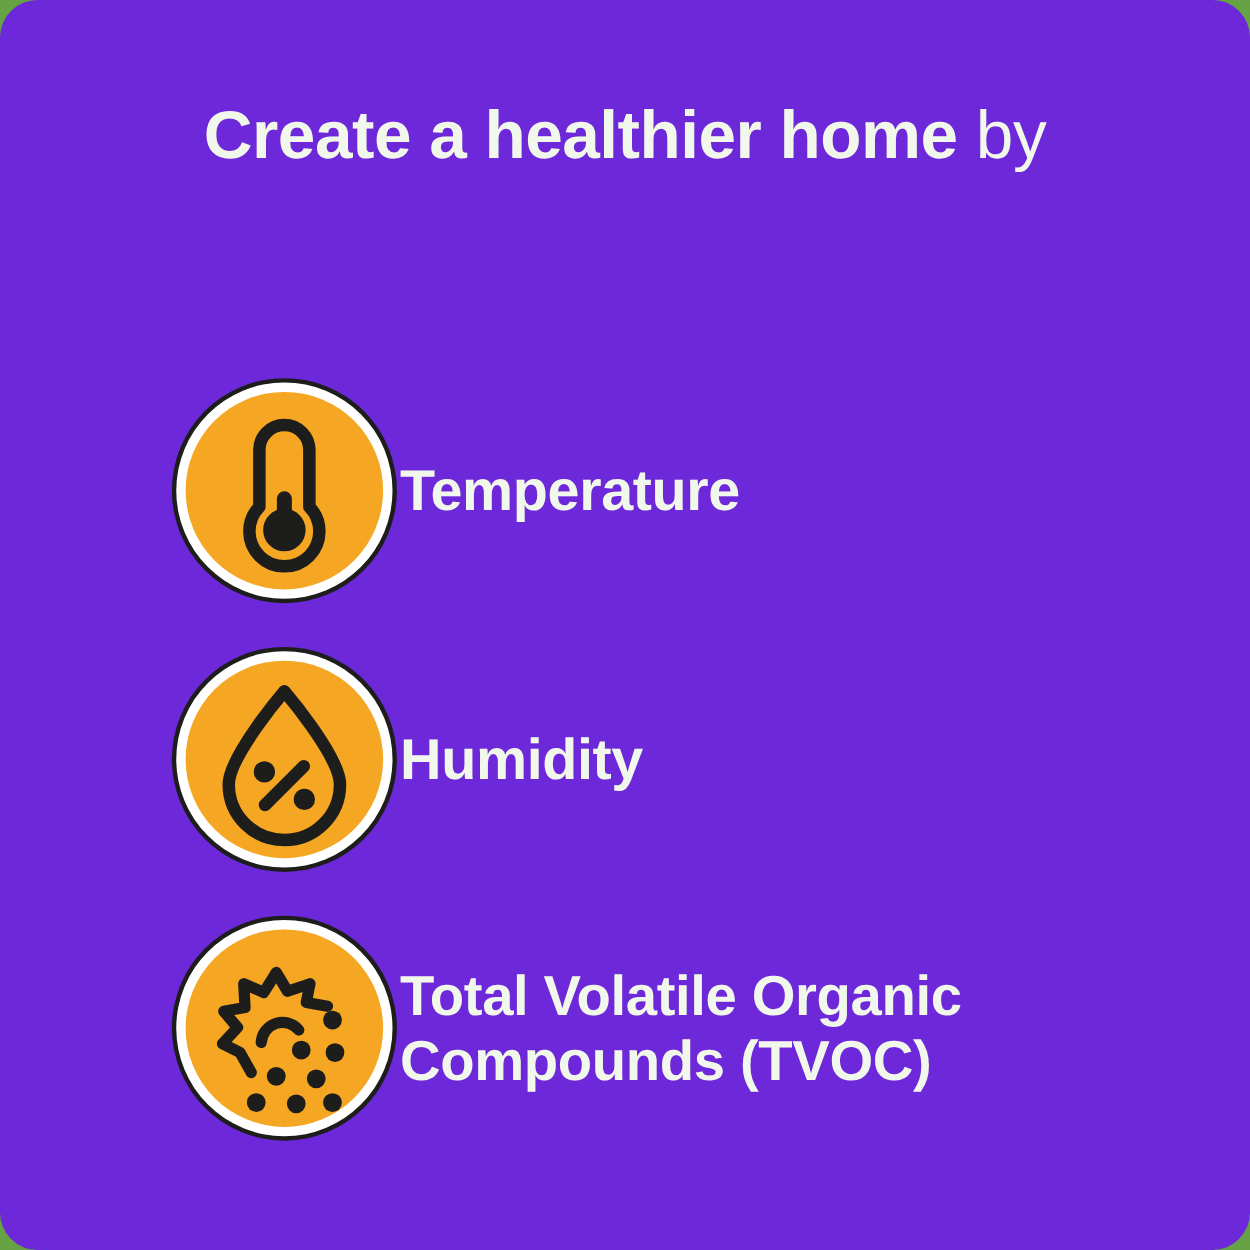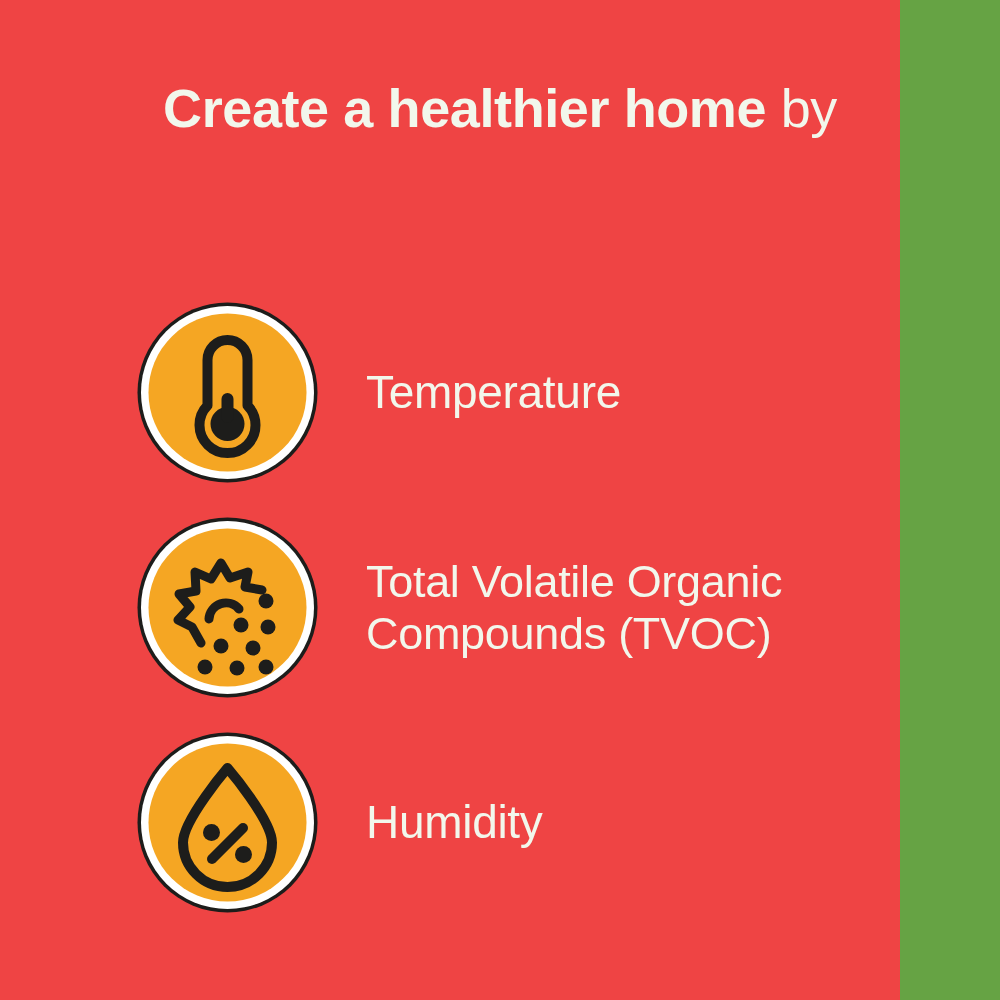--- a/index.html
+++ b/index.html
@@ -10,24 +10,25 @@
   body {
     width: 1000px;
     height: 1000px;
     background: #66a344;
     font-family: "Liberation Sans", sans-serif;
     overflow: hidden;
   }
 
   .poster {
     position: relative;
-    width: 900px;
+    width: 1000px;
     height: 1000px;
-    background: #ef4444;
+    background: #6d28d9;
     box-sizing: border-box;
+    border-radius: 30px;
   }
 
   
   .headline {
     position: absolute;
     top: 78px;
     left: 0;
     width: 1000px;
     text-align: center;
     color: #f2f7ec;
@@ -67,24 +68,23 @@
   }
   .icon-badge .badge-svg {
     display: block;
     width: 185px;
     height: 185px;
   }
 
   .feature-label {
     color: #f2f7ec;
     font-size: 46px;
-    font-weight: 400;
+    font-weight: 700;
     line-height: 1.14;
     letter-spacing: -0.3px;
-    margin-left: 46px;
     white-space: pre-line;
   }
   .feature-label.two-line {
     font-size: 45px;
   }
 </style>
 </head>
 <body>
 
 <div class="poster">
@@ -111,49 +111,49 @@
       <div class="feature-label">Temperature</div>
     </div>
 
     <div class="feature-row">
       <div class="icon-badge">
         <svg class="badge-svg" viewBox="0 0 185 185">
           <circle cx="92.5" cy="92.5" r="90" fill="#1d1d1b"></circle>
           <circle cx="92.5" cy="92.5" r="86.5" fill="#ffffff"></circle>
           <circle cx="92.5" cy="92.5" r="79" fill="#f5a623"></circle>
 
+          <path d="M92.5 38 C92.5 38 48 90 48 112.5 a44.5 44.5 0 1 0 89 0 C137 90 92.5 38 92.5 38 Z" fill="none" stroke="#1d1d1b" stroke-width="10" stroke-linejoin="round" stroke-linecap="round"></path>
+
+          <line x1="108" y1="98" x2="77" y2="129" stroke="#1d1d1b" stroke-width="10" stroke-linecap="round"></line>
+          <circle cx="76.5" cy="102.5" r="8.5" fill="#1d1d1b"></circle>
+          <circle cx="108.5" cy="124.5" r="8.5" fill="#1d1d1b"></circle>
+        </svg>
+      </div>
+      <div class="feature-label">Humidity</div>
+    </div>
+
+    <div class="feature-row">
+      <div class="icon-badge">
+        <svg class="badge-svg" viewBox="0 0 185 185">
+          <circle cx="92.5" cy="92.5" r="90" fill="#1d1d1b"></circle>
+          <circle cx="92.5" cy="92.5" r="86.5" fill="#ffffff"></circle>
+          <circle cx="92.5" cy="92.5" r="79" fill="#f5a623"></circle>
+
           <path d="M66 128 L57 112 L43 105 L55 92 L44 79 L61 76 L60 57 L76 64 L86 48 L95 63 L113 57 L110 72 L127 75" fill="none" stroke="#1d1d1b" stroke-width="9" stroke-linejoin="round" stroke-linecap="round"></path>
 
           <path d="M74 104 a17 17 0 0 1 30 -10" fill="none" stroke="#1d1d1b" stroke-width="9" stroke-linecap="round"></path>
 
           <circle cx="131" cy="86" r="7.5" fill="#1d1d1b"></circle>
           <circle cx="133" cy="112" r="7.5" fill="#1d1d1b"></circle>
           <circle cx="106" cy="110" r="7.5" fill="#1d1d1b"></circle>
           <circle cx="118" cy="133" r="7.5" fill="#1d1d1b"></circle>
           <circle cx="86" cy="131" r="7.5" fill="#1d1d1b"></circle>
           <circle cx="131" cy="152" r="7.5" fill="#1d1d1b"></circle>
           <circle cx="102" cy="153" r="7.5" fill="#1d1d1b"></circle>
           <circle cx="70" cy="152" r="7.5" fill="#1d1d1b"></circle>
         </svg>
       </div>
       <div class="feature-label two-line">Total Volatile Organic
 Compounds (TVOC)</div>
     </div>
 
-    <div class="feature-row">
-      <div class="icon-badge">
-        <svg class="badge-svg" viewBox="0 0 185 185">
-          <circle cx="92.5" cy="92.5" r="90" fill="#1d1d1b"></circle>
-          <circle cx="92.5" cy="92.5" r="86.5" fill="#ffffff"></circle>
-          <circle cx="92.5" cy="92.5" r="79" fill="#f5a623"></circle>
-
-          <path d="M92.5 38 C92.5 38 48 90 48 112.5 a44.5 44.5 0 1 0 89 0 C137 90 92.5 38 92.5 38 Z" fill="none" stroke="#1d1d1b" stroke-width="10" stroke-linejoin="round" stroke-linecap="round"></path>
-
-          <line x1="108" y1="98" x2="77" y2="129" stroke="#1d1d1b" stroke-width="10" stroke-linecap="round"></line>
-          <circle cx="76.5" cy="102.5" r="8.5" fill="#1d1d1b"></circle>
-          <circle cx="108.5" cy="124.5" r="8.5" fill="#1d1d1b"></circle>
-        </svg>
-      </div>
-      <div class="feature-label">Humidity</div>
-    </div>
-
   </div>
 </div>
 
 </body></html>

